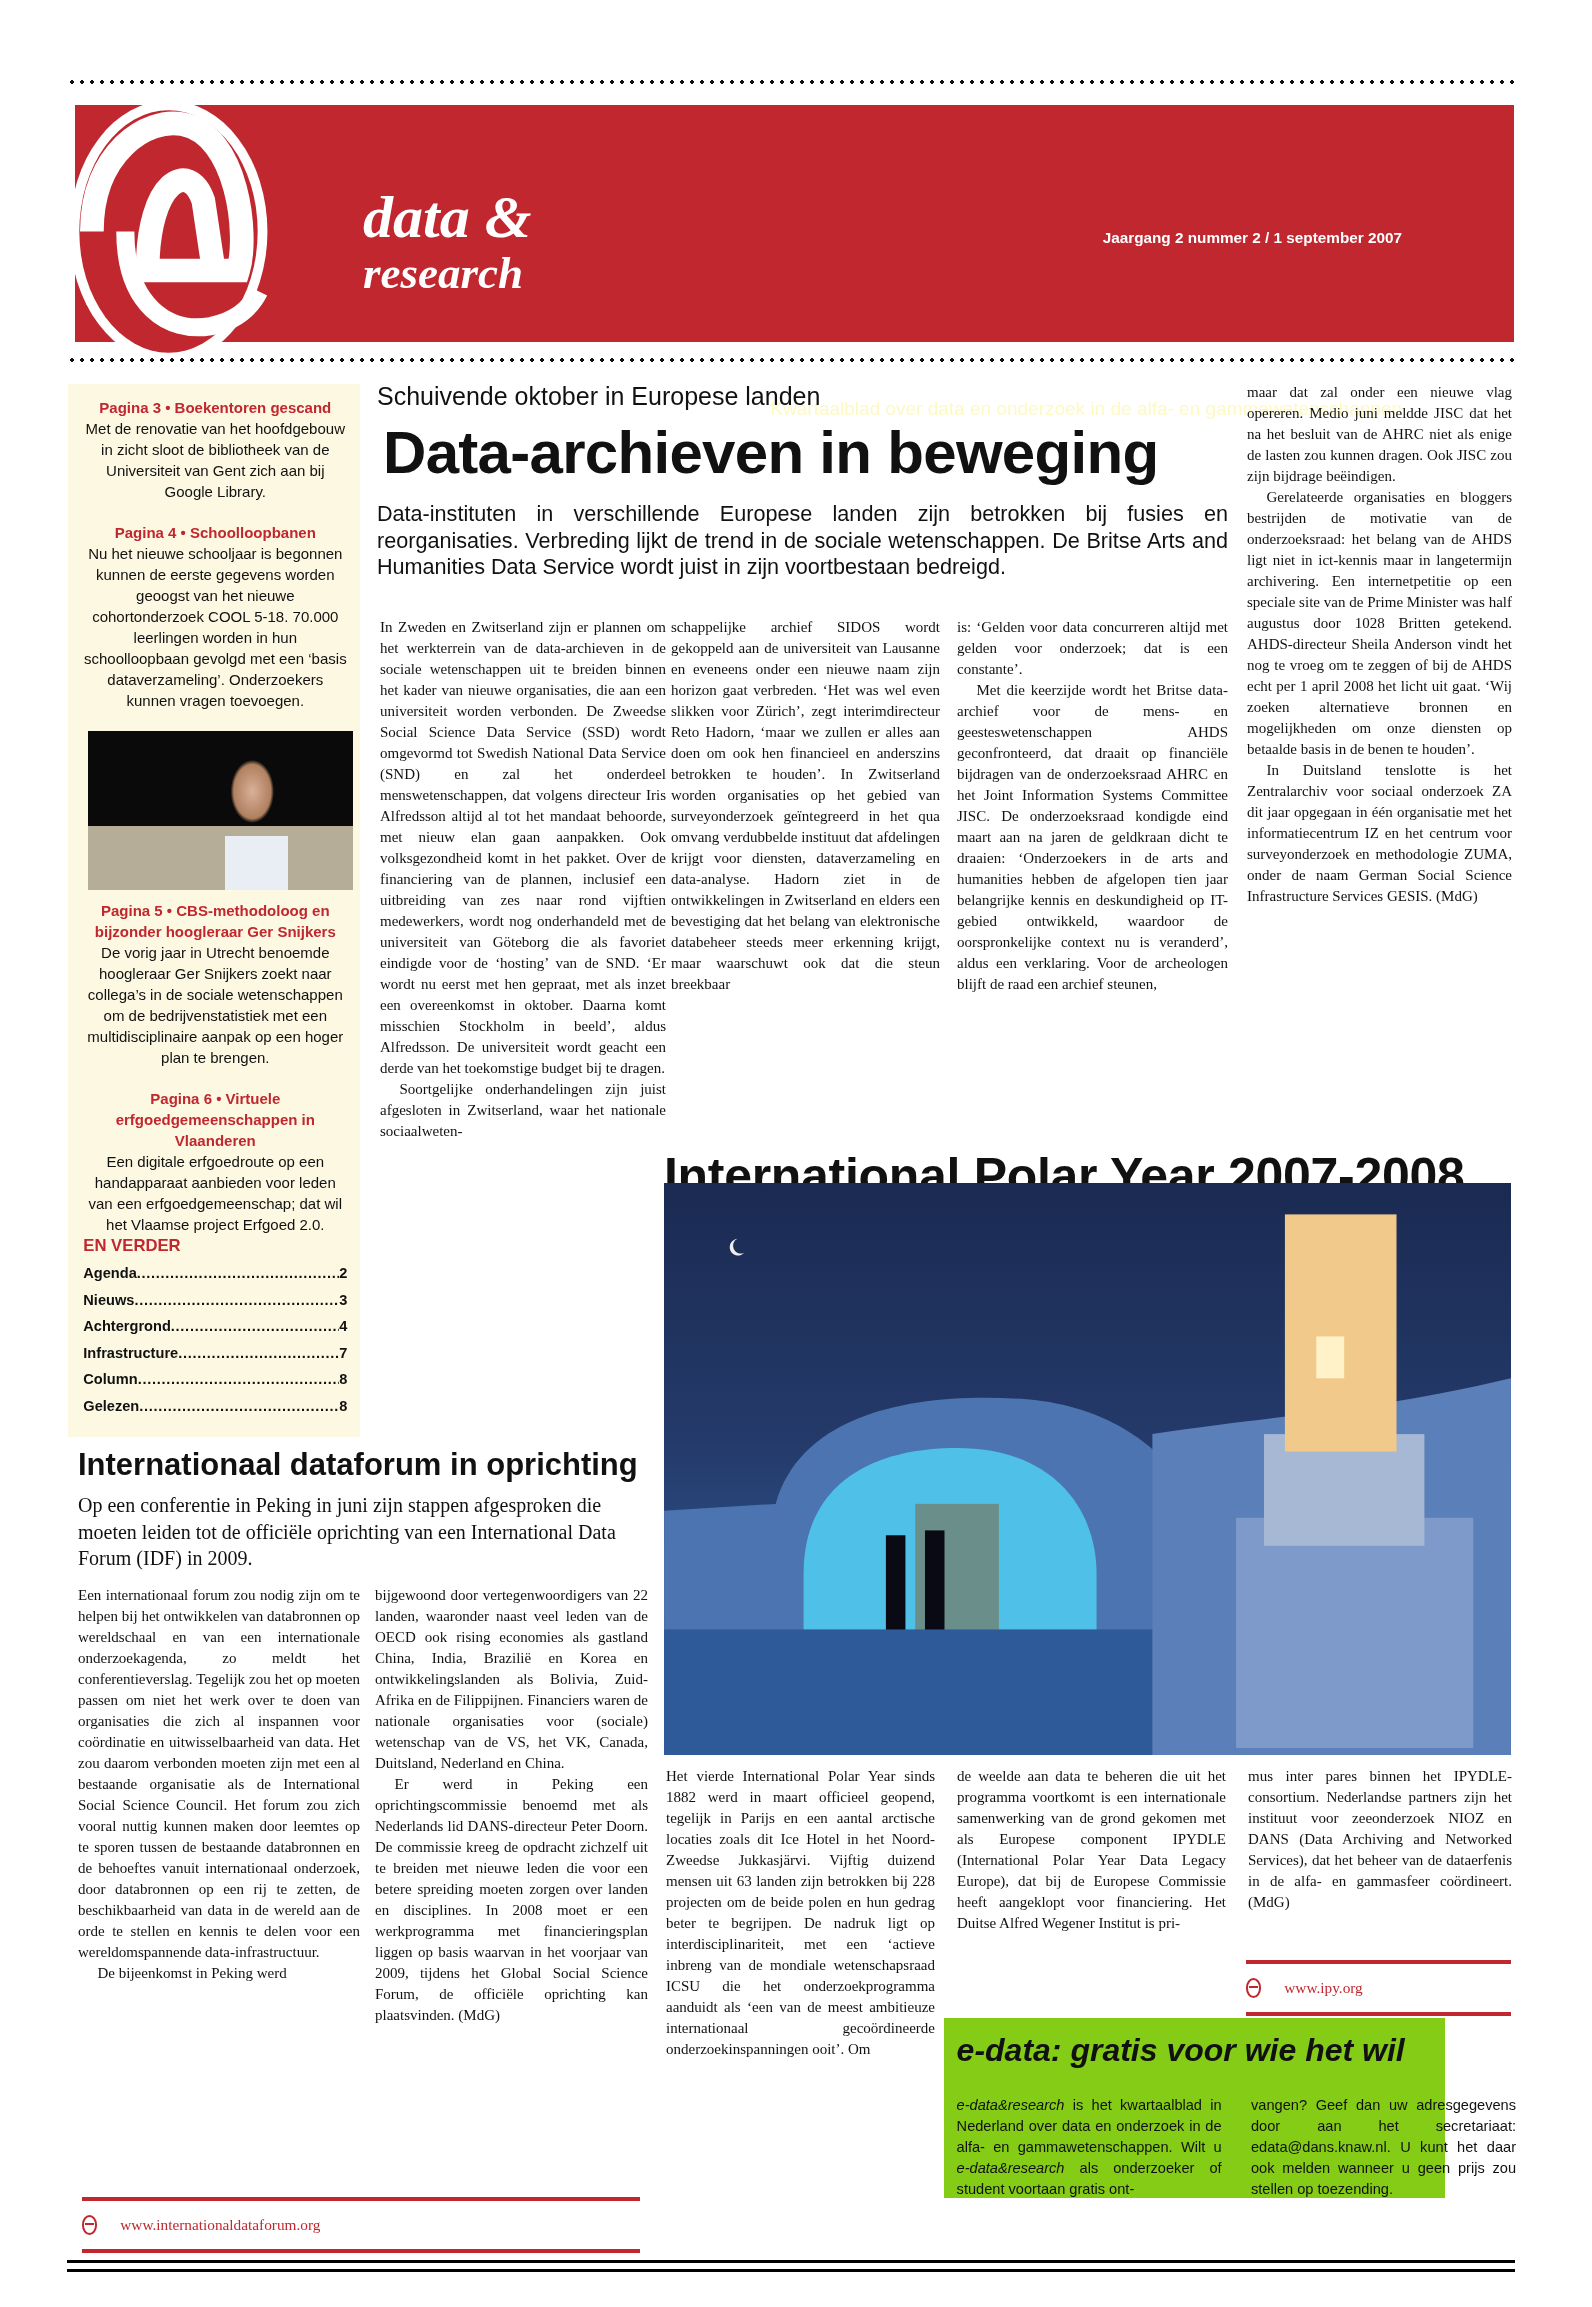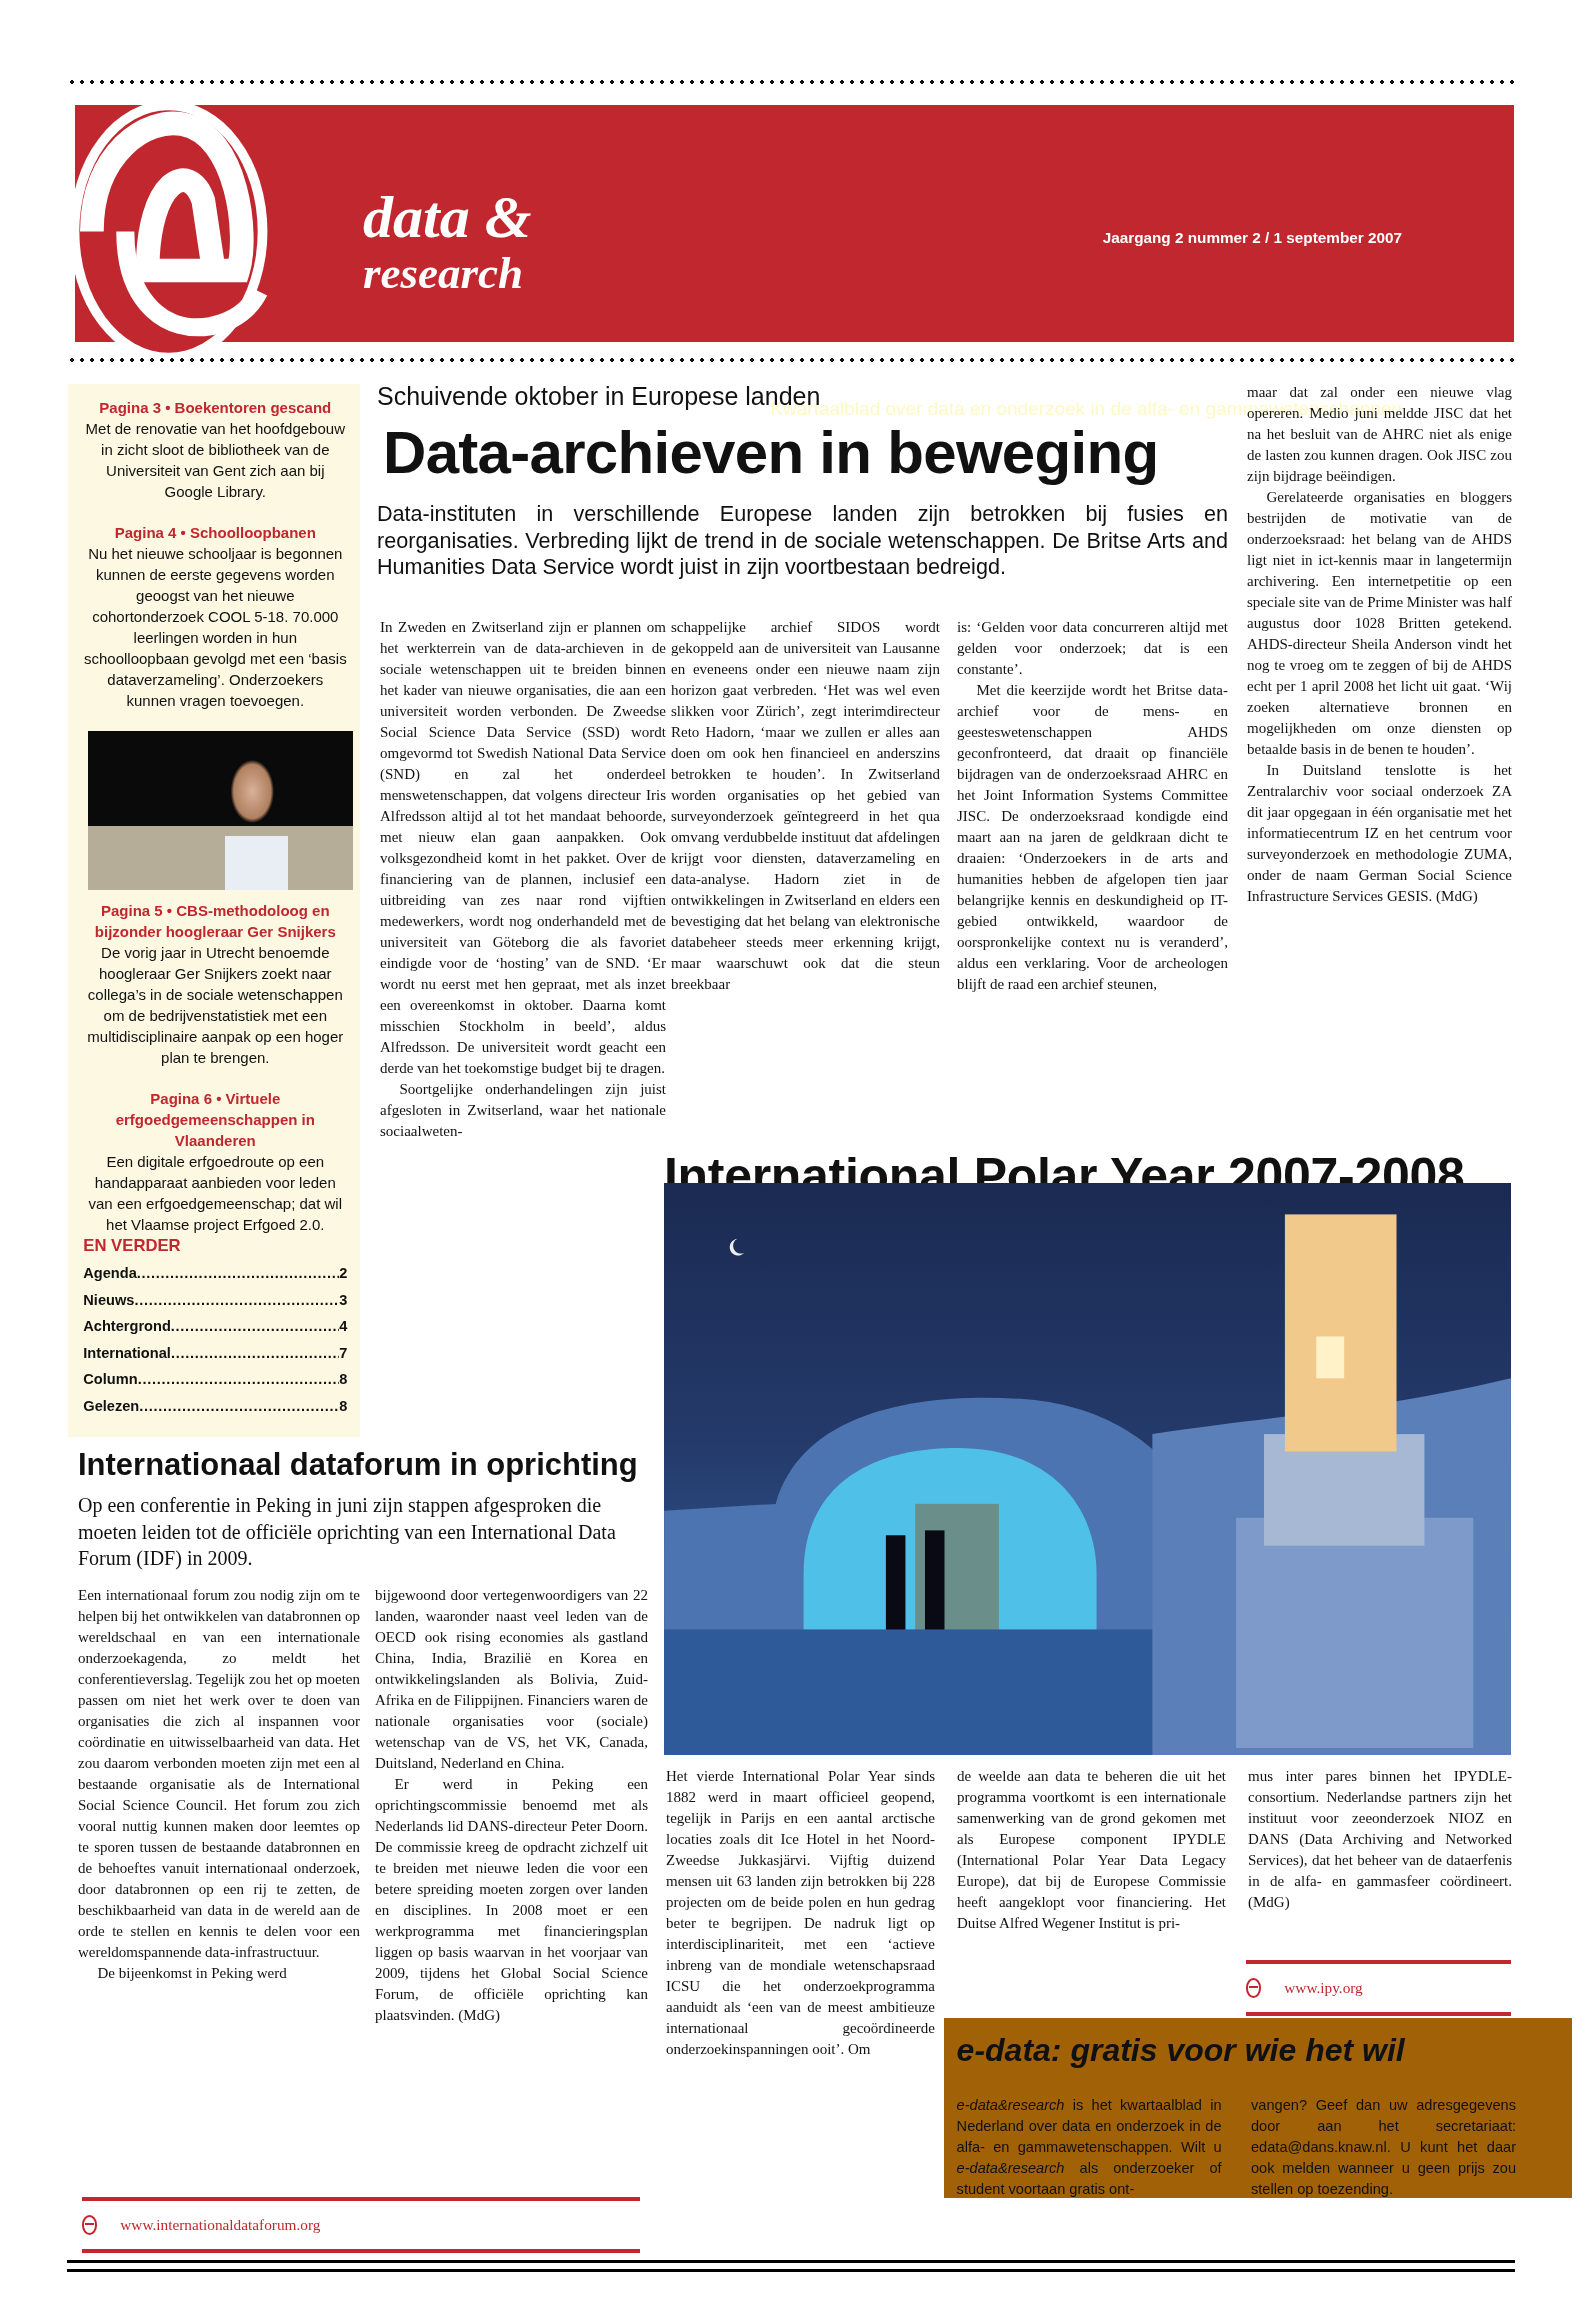--- a/index.html
+++ b/index.html
@@ -37,21 +37,21 @@
   .col p.ind{text-indent:19.5px;}
   .polar-head{position:absolute;left:664px;top:1147px;font-size:50px;font-weight:bold;letter-spacing:-0.3px;}
   .photo{position:absolute;left:664px;top:1183px;width:847px;height:572px;overflow:hidden;
          background:linear-gradient(180deg,#1a2a52 0%,#243a6a 45%,#2c4f86 70%,#1b3466 100%);}
   .forum-head{position:absolute;left:78px;top:1447px;font-size:31px;font-weight:bold;}
   .forum-intro{position:absolute;left:78px;top:1492px;width:566px;font-size:20px;line-height:26.5px;}
   .linkbox{position:absolute;border-top:4.2px solid #c0272f;border-bottom:4.2px solid #c0272f;}
   .linkbox .l{display:flex;align-items:center;gap:23px;color:#c0272f;font-size:15.3px;padding:14px 0;}
   .e-icon{display:inline-block;width:15.3px;height:19.5px;border:2.8px solid #c0272f;border-radius:50%;box-sizing:border-box;position:relative;}
   .e-icon::after{content:"";position:absolute;left:1.4px;top:5.6px;width:8.4px;height:2.8px;background:#c0272f;}
-  .edata{position:absolute;left:944px;top:2018px;width:628px;height:180px;background:#a16207;}
+  .edata{position:absolute;left:944px;top:2018px;width:501px;height:180px;background:#84cc16;}
   .edata h2{position:absolute;left:12.6px;top:14px;margin:0;font-size:32px;font-style:italic;font-weight:bold;}
   .edata .c{position:absolute;top:77px;width:265px;font-size:14.6px;line-height:21px;text-align:justify;}
   .rule{position:absolute;left:67px;width:1448px;height:2.8px;background:#000;}
 </style>
 </head>
 <body>
 
 <div class="dots" style="top:80px"></div>
 <div class="banner">
   <div class="issue sans">Jaargang 2 nummer 2 / 1 september 2007</div>
@@ -98,21 +98,21 @@
         <span>Nieuws</span>
         <span class="dots-fill"></span>
         <span>3</span>
       </div>
     <div class="toc-row">
         <span>Achtergrond</span>
         <span class="dots-fill"></span>
         <span>4</span>
       </div>
     <div class="toc-row">
-        <span>International</span>
+        <span>Infrastructure</span>
         <span class="dots-fill"></span>
         <span>7</span>
       </div>
     <div class="toc-row">
         <span>Column</span>
         <span class="dots-fill"></span>
         <span>8</span>
       </div>
     <div class="toc-row">
         <span>Gelezen</span>

